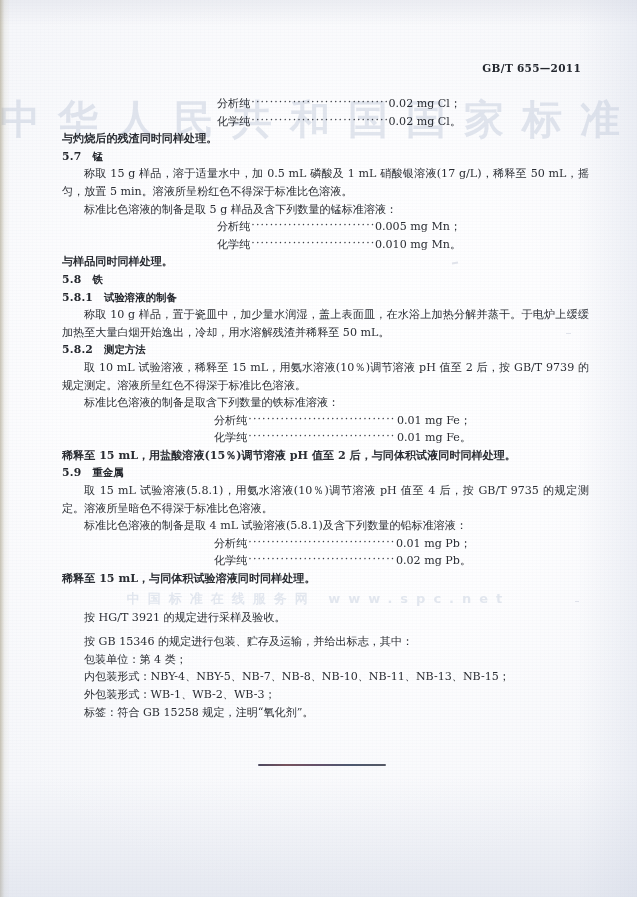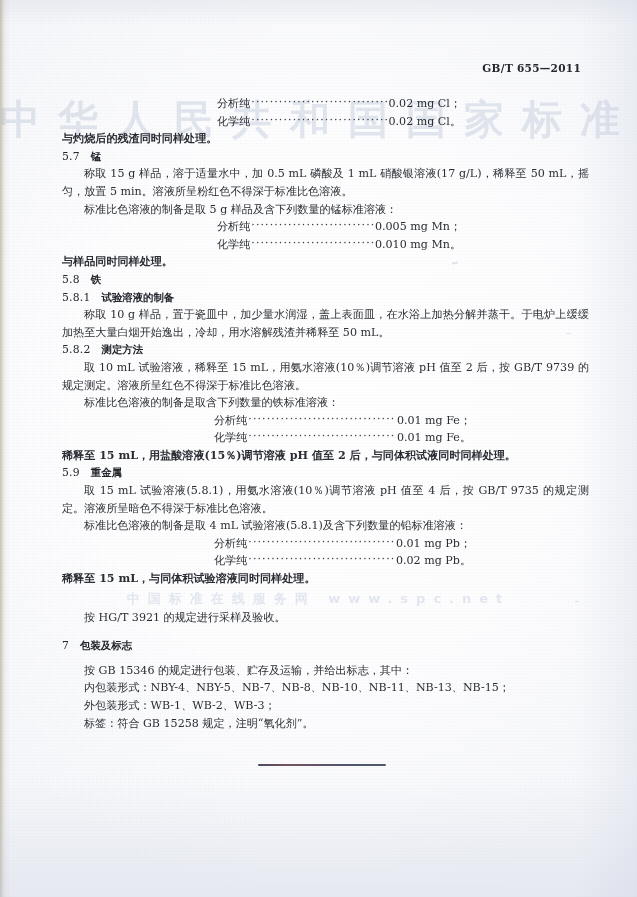--- a/index.html
+++ b/index.html
@@ -131,21 +131,21 @@
   
   .sec {
     font-family: "DejaVu Sans", "Liberation Sans", sans-serif;
     font-size: 10.4px;
     line-height: 17.6px;
     font-weight: 700;
     color: #22252b;
     white-space: nowrap;
   }
   .sec .num {
-    font-weight: 400;
+    font-weight: 700;
     font-family: "DejaVu Serif", "Liberation Serif", serif;
     font-size: 10.8px;
     letter-spacing: .2px;
     text-align: right;
   }
   .sec .ttl { margin-left: 11px; }
   .sec-gap-top { margin-top: 2px; }
 
   
   .para {
@@ -299,24 +299,22 @@
       </div>
       <div class="leader-row lr-wide">
         <span class="lead-label">化学纯</span>
         <span class="dots">··········································</span>
         <span class="lead-value">0.02 mg Pb。</span>
       </div>
       <div class="para noindent">稀释至 15 mL，与同体积试验溶液同时同样处理。</div>
 
       <div class="para" style="margin-top:21px">按 HG/T 3921 的规定进行采样及验收。</div>
 
-      <div class="sec" style="margin-top:11px">
-        <span class="num">7</span><span class="ttl">包装及标志</span>
-      </div>
       <div class="para" style="margin-top:7px">按 GB 15346 的规定进行包装、贮存及运输，并给出标志，其中：</div>
+      <div class="listln">包装单位：第 4 类；</div>
       <div class="listln">内包装形式：NBY-4、NBY-5、NB-7、NB-8、NB-10、NB-11、NB-13、NB-15；</div>
       <div class="listln">外包装形式：WB-1、WB-2、WB-3；</div>
       <div class="listln">标签：符合 GB 15258 规定，注明“氧化剂”。</div>
 
     </div>
 
     <div class="bottom-rule"></div>
   </div>
 
   <div class="speck" style="left:452px; top:262px; width:6px; height:2px; transform:rotate(-8deg);"></div>

